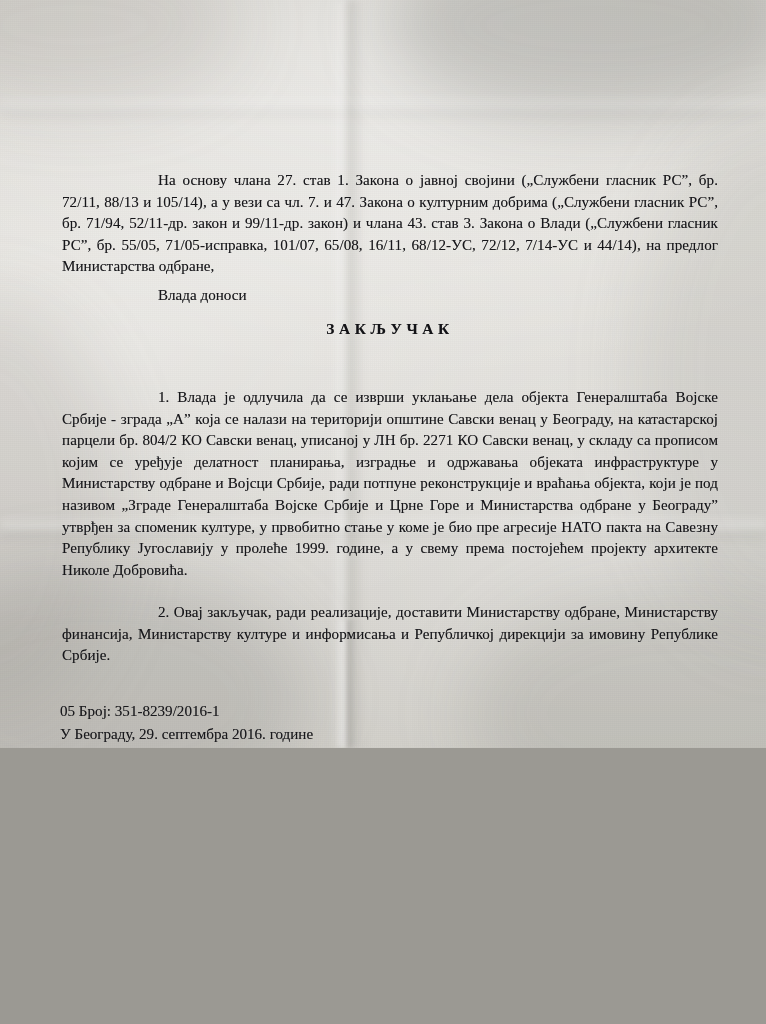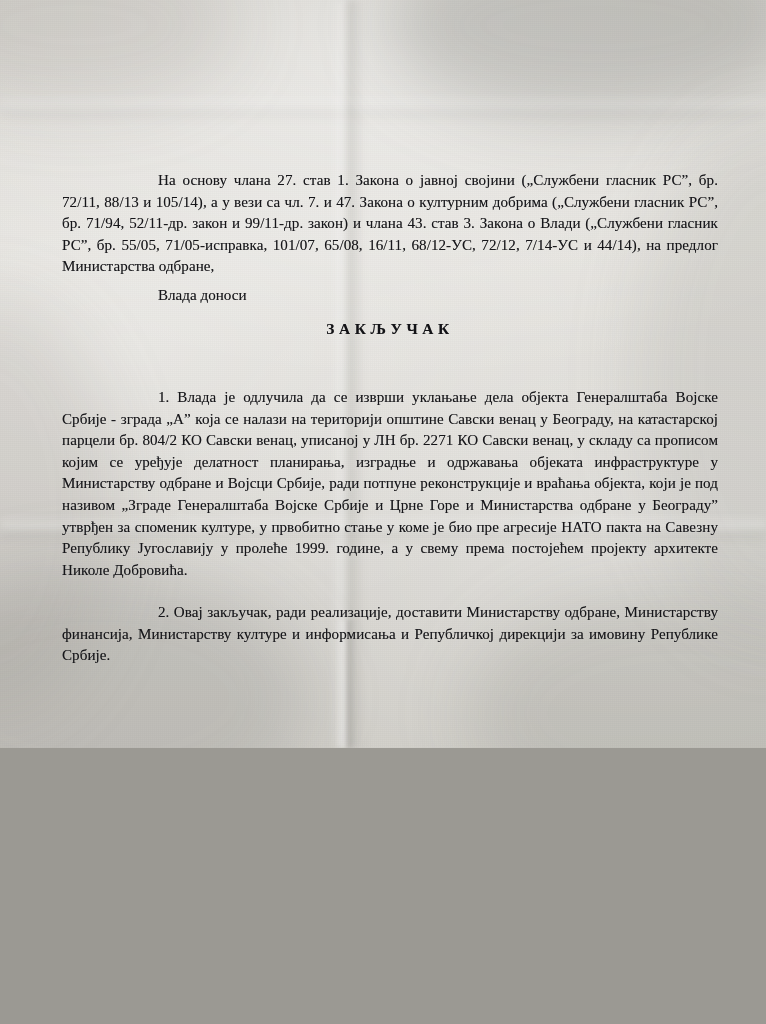--- a/index.html
+++ b/index.html
@@ -225,20 +225,24 @@
     </div>
 
     <div class="block" style="top:375px;margin-top:12px;">
       <p class="para">1. Влада је одлучила да се изврши уклањање дела објекта Генералштаба Војске Србије - зграда „А” која се налази на територији општине Савски венац у Београду, на катастарској парцели бр. 804/2 КО Савски венац, уписаној у ЛН бр. 2271 КО Савски венац, у складу са прописом којим се уређује делатност планирања, изградње и одржавања објеката инфраструктуре у Министарству одбране и Војсци Србије, ради потпуне реконструкције и враћања објекта, који је под називом „Зграде Генералштаба Војске Србије и Црне Горе и Министарства одбране у Београду” утврђен за споменик културе, у првобитно стање у коме је био пре агресије НАТО пакта на Савезну Републику Југославију у пролеће 1999. године, а у свему према постојећем пројекту архитекте Николе Добровића.</p>
     </div>
 
     <div class="block" style="top:602px;font-family:Liberation Serif, serif;">
       <p class="para">2. Овај закључак, ради реализације, доставити Министарству одбране, Министарству финансија, Министарству културе и информисања и Републичкој дирекцији за имовину Републике Србије.</p>
     </div>
 
+    <div class="block idblock" style="top:700px;">
+      <div>05 Број: 351-8239/2016-1</div>
+      <div>У Београду, 29. септембра 2016. године</div>
+    </div>
 
 
     <div class="block sigblock" style="top:818px;">
       <div class="sig-title">ПРЕДСЕДНИК</div>
 
       <svg class="sig-mark" viewBox="0 0 230 48">
         <g fill="none" stroke="#121214" stroke-width="2.9" stroke-linecap="round" stroke-linejoin="round">
 
           <path d="M20 38 C24 26 29 14 33 7"></path>
           <path d="M33 7 C36 16 39 28 41 38"></path>

